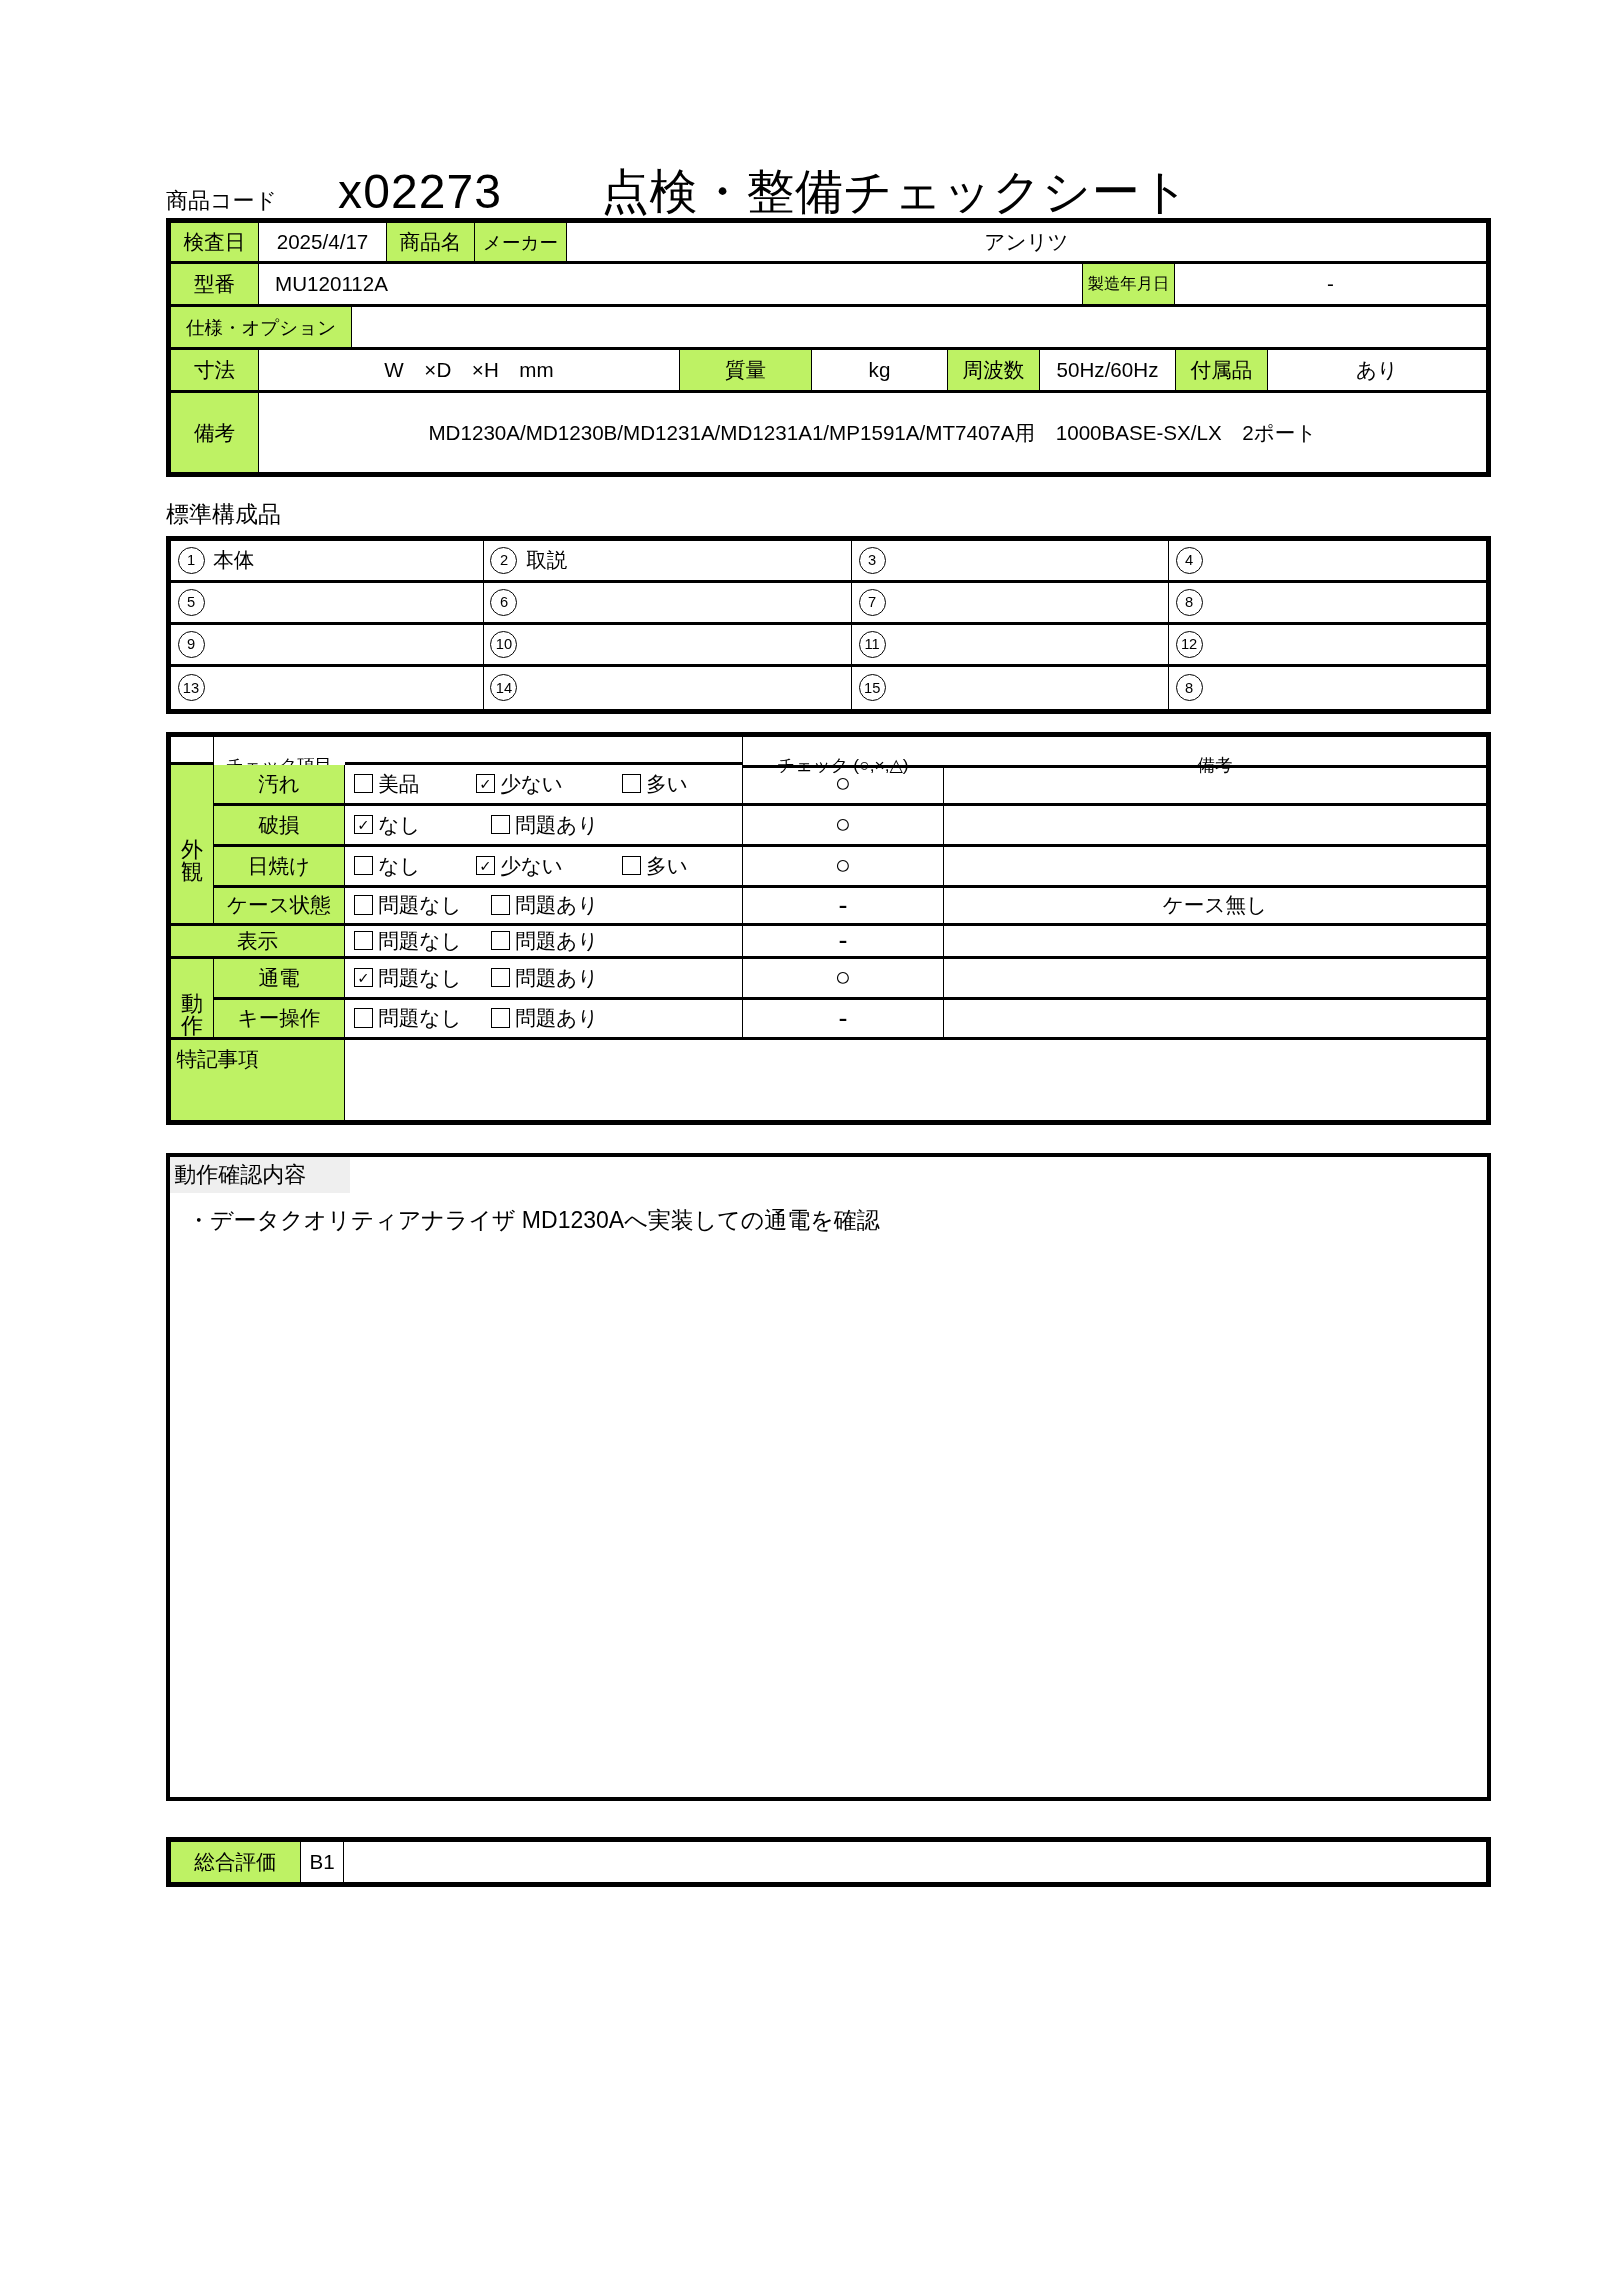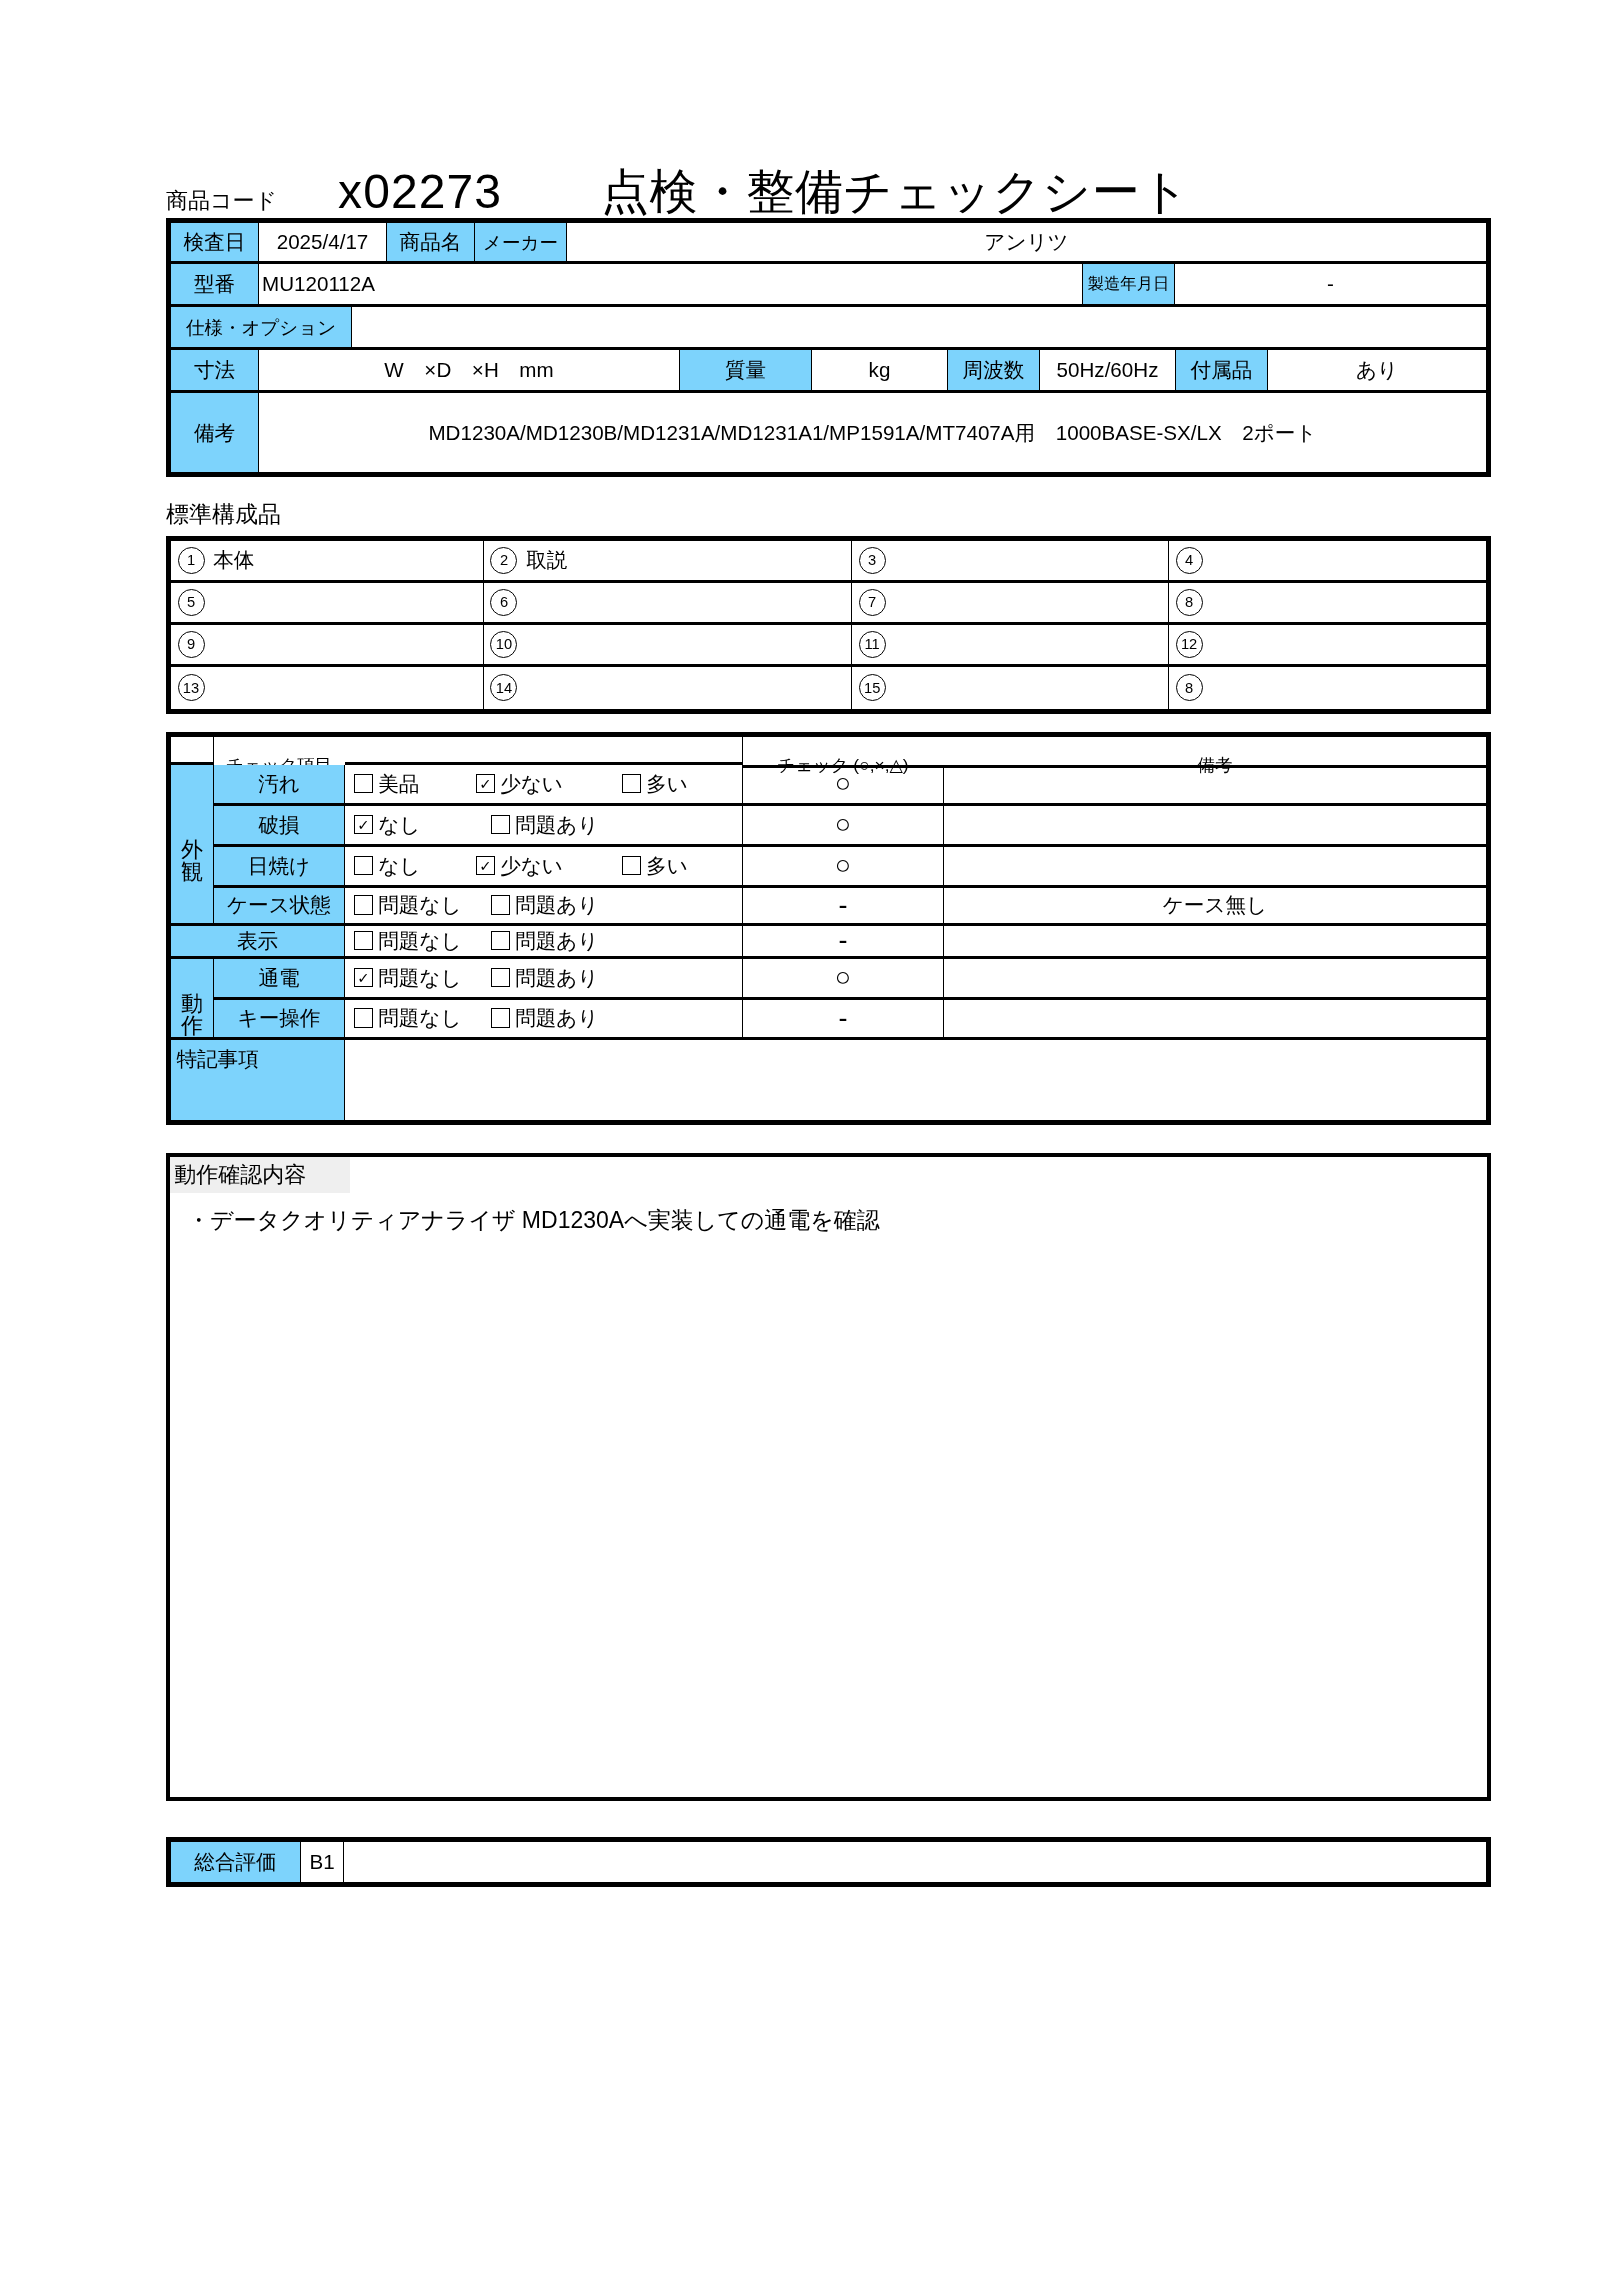--- a/index.html
+++ b/index.html
@@ -17,22 +17,22 @@
   .hdr .sheet-title{font-size:48px;margin-left:99px;letter-spacing:0.5px;}
 
   
   .btable{border:5.4px solid #000;background:#fff;}
   .irow{display:flex;align-items:stretch;}
   .irow + .irow{border-top:3.8px solid #000;}
   .cell{display:flex;align-items:center;justify-content:center;
         box-sizing:border-box;border-right:1.6px solid #000;font-size:20.6px;}
   .cell.last{border-right:none;}
   .cell.grow{flex:1;}
-  .lbl{background:#7dd3fc;}
-  .left{justify-content:flex-start;padding-left:3px;}
+  .lbl{background:#bef264;}
+  .left{justify-content:flex-start;padding-left:16px;}
   .sm{font-size:16.3px;}
   .md{font-size:18.5px;}
 
   .r70{height:38px}.r73{height:40px}.r74{height:40px}.r145{height:79px}
 
   
   .sec-title{font-size:23px;margin:27px 0 5.4px 0;height:26px;display:flex;align-items:flex-end;}
   .comp-grid{display:grid;grid-template-columns:23.8% 28% 24.1% 24.1%;}
   .comp-cell{box-sizing:border-box;height:42px;display:flex;align-items:center;
              padding-left:6.5px;border-right:1.6px solid #000;border-bottom:3.8px solid #000;font-size:20.6px;}

